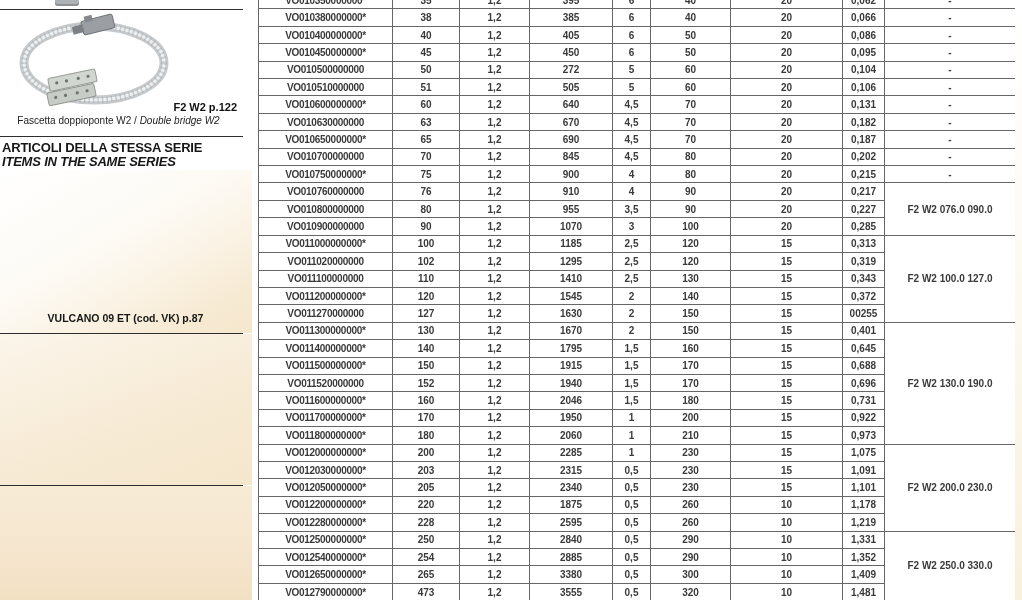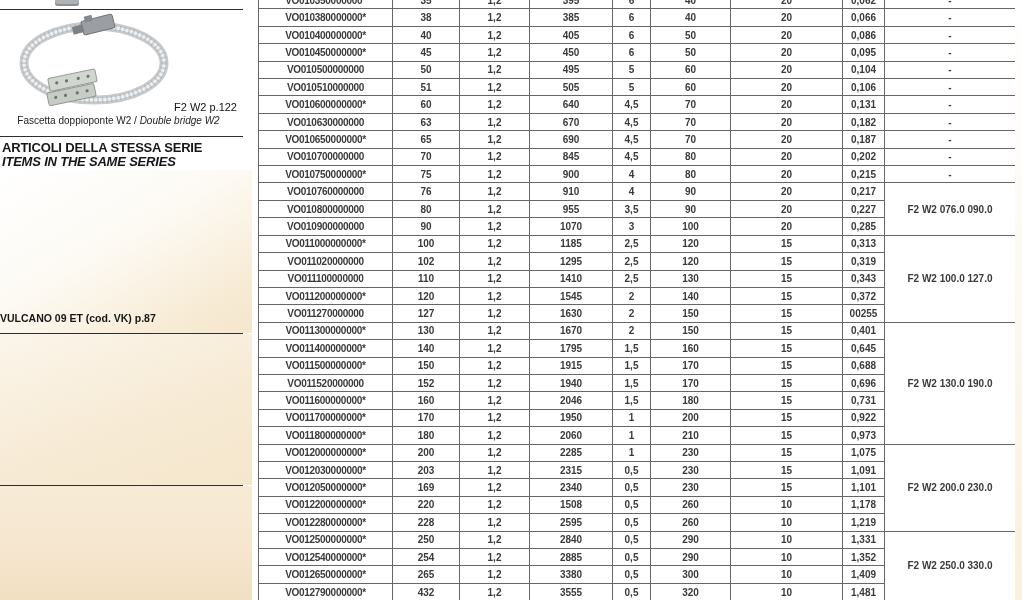--- a/index.html
+++ b/index.html
@@ -9,21 +9,21 @@
 
   
   .left-panel { position:absolute; left:0; top:0; width:252px; height:600px; overflow:hidden; }
   .rule { position:absolute; left:0; width:243px; height:1px; background:#2e2e2e; }
   .fragment { position:absolute; left:55px; top:0; width:24px; height:6px;
               background:#aeb2b5; border-radius:0 0 3px 3px; box-shadow:inset 0 -2px 0 #8d9194; }
 
   .clamp-photo { position:absolute; left:4px; top:13px; width:180px; height:95px; }
 
   .ref-line { position:absolute; left:0; top:101px; width:237px; text-align:right;
-              font-size:11px; font-weight:normal; color:#111; }
+              font-size:11px; font-weight:bold; color:#111; }
   .caption-line { position:absolute; left:0; top:115px; width:237px; text-align:center;
                   font-size:10px; color:#222; white-space:nowrap; }
   .caption-line .en { font-style:italic; }
 
   .series-title-it { position:absolute; left:2px; top:140px; font-size:13px; font-weight:bold;
                      color:#161616; letter-spacing:-0.2px; }
   .series-title-en { position:absolute; left:2px; top:154px; font-size:13px; font-weight:bold;
                      font-style:italic; color:#161616; letter-spacing:-0.2px; }
 
   .photo-area { position:absolute; left:0; width:252px; overflow:hidden; }
@@ -33,21 +33,21 @@
             background:linear-gradient(160deg,#fbf5ea 0%, #f7ead4 60%, #f5e7cc 100%); }
   .beige-block { position:absolute; left:0; top:486px; width:252px; height:114px;
                  background:linear-gradient(180deg,#f7ebd6 0%, #f6e6cf 55%, #f2e0c2 100%); }
 
   .hose { position:absolute; border-radius:40px;
           background:repeating-linear-gradient(90deg,
              #ccd1d7 0px 3px, #f8fafc 3px 7px, #e7ebef 7px 12px);
           box-shadow:inset 0 10px 14px rgba(255,255,255,.9), inset 0 -12px 16px rgba(140,150,160,.35); }
   .hose1 { left:-32px; top:203px; width:212px; height:88px; transform:rotate(36deg); }
 
-  .photo-caption { position:absolute; left:0; width:237px; text-align:left;
+  .photo-caption { position:absolute; left:7px; width:237px; text-align:center;
                    font-size:10.5px; font-weight:bold; color:#161616; white-space:nowrap; }
   .cap1 { top:312px; }
   .cap2 { top:469px; }
 
   
   table.catalog { position:absolute; left:258px; top:-9px; border-collapse:collapse;
                   table-layout:fixed; width:757px; }
   table.catalog td { border:1px solid #666; height:16.42px; padding:0;
                      font-size:10px; font-weight:bold; color:#3a3a3a;
                      text-align:center; vertical-align:middle;
@@ -169,21 +169,21 @@
           <td class="num">6</td>
           <td class="num">50</td>
           <td class="num">20</td>
           <td class="num">0,095</td>
           <td class="last" rowspan="1">-</td>
         </tr>
         <tr>
           <td class="code">VO010500000000</td>
           <td class="num">50</td>
           <td class="num">1,2</td>
-          <td class="num">495</td>
+          <td class="num">272</td>
           <td class="num">5</td>
           <td class="num">60</td>
           <td class="num">20</td>
           <td class="num">0,104</td>
           <td class="last" rowspan="1">-</td>
         </tr>
         <tr>
           <td class="code">VO010510000000</td>
           <td class="num">51</td>
           <td class="num">1,2</td>
@@ -418,33 +418,33 @@
           <td class="num">203</td>
           <td class="num">1,2</td>
           <td class="num">2315</td>
           <td class="num">0,5</td>
           <td class="num">230</td>
           <td class="num">15</td>
           <td class="num">1,091</td>
         </tr>
         <tr>
           <td class="code hl">VO012050000000*</td>
-          <td class="num">169</td>
+          <td class="num">205</td>
           <td class="num">1,2</td>
           <td class="num">2340</td>
           <td class="num">0,5</td>
           <td class="num">230</td>
           <td class="num">15</td>
           <td class="num">1,101</td>
         </tr>
         <tr>
           <td class="code hl">VO012200000000*</td>
           <td class="num">220</td>
           <td class="num">1,2</td>
-          <td class="num">1508</td>
+          <td class="num">1875</td>
           <td class="num">0,5</td>
           <td class="num">260</td>
           <td class="num">10</td>
           <td class="num">1,178</td>
         </tr>
         <tr>
           <td class="code hl">VO012280000000*</td>
           <td class="num">228</td>
           <td class="num">1,2</td>
           <td class="num">2595</td>
@@ -479,21 +479,21 @@
           <td class="num">265</td>
           <td class="num">1,2</td>
           <td class="num">3380</td>
           <td class="num">0,5</td>
           <td class="num">300</td>
           <td class="num">10</td>
           <td class="num">1,409</td>
         </tr>
         <tr>
           <td class="code hl">VO012790000000*</td>
-          <td class="num">432</td>
+          <td class="num">473</td>
           <td class="num">1,2</td>
           <td class="num">3555</td>
           <td class="num">0,5</td>
           <td class="num">320</td>
           <td class="num">10</td>
           <td class="num">1,481</td>
         </tr>
       </tbody>
   </table>
 

